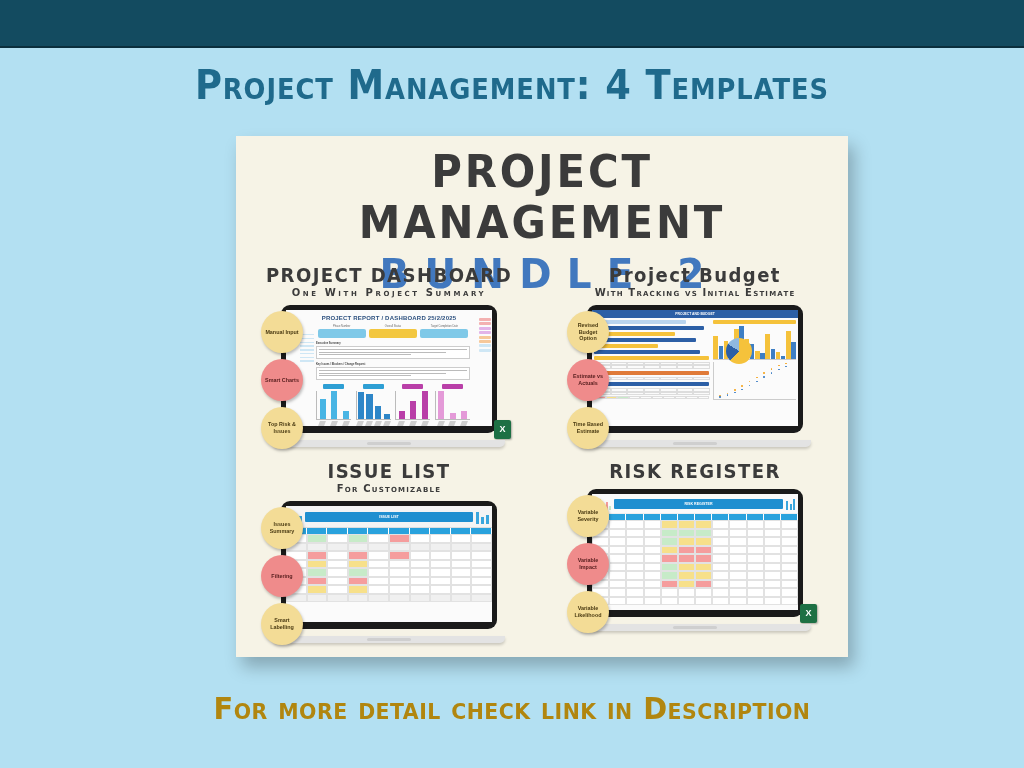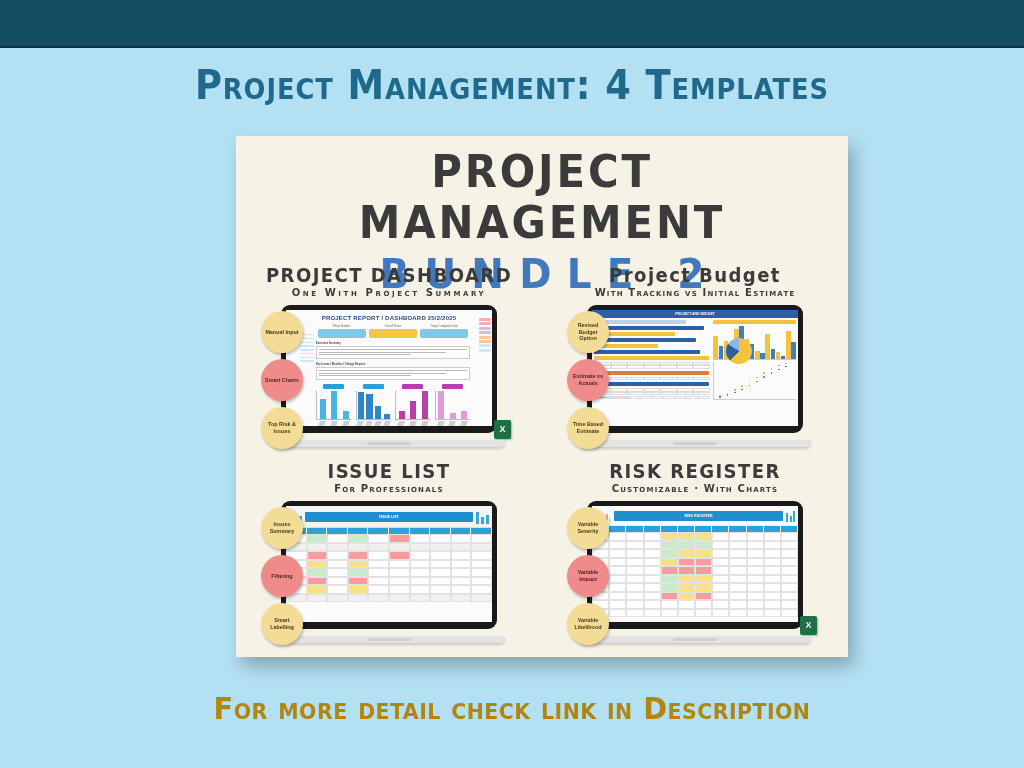--- a/index.html
+++ b/index.html
@@ -497,21 +497,21 @@
           <div class="badge y">Time Based Estimate</div>
         </div>
         <div class="base">
             <div class="notch"></div>
           </div>
       </div>
     </div>
 
     <div class="quad q3">
       <div class="q-title">ISSUE LIST</div>
-      <div class="q-sub">For Professionals</div>
+      <div class="q-sub">For Customizable</div>
       <div class="laptop">
         <div class="screen">
           <div class="screen-inner">
             <div class="sheet">
               <div class="ttop">
                 <div class="mini-kpi">
                     <span style="height:40%"></span>
                     <span style="height:70%"></span>
                     <span style="height:55%"></span>
                   </div>
@@ -641,21 +641,20 @@
           <div class="badge y">Smart Labelling</div>
         </div>
         <div class="base">
             <div class="notch"></div>
           </div>
       </div>
     </div>
 
     <div class="quad q4">
       <div class="q-title">RISK REGISTER</div>
-      <div class="q-sub">Customizable · With Charts</div>
       <div class="laptop">
         <div class="screen">
           <div class="screen-inner">
             <div class="sheet">
               <div class="risk-top">
                 <div class="rbars">
                   <span style="height:55%;background:#f5c23b"></span>
                     <span style="height:85%;background:#f5c23b"></span>
                   <span style="height:40%;background:#f59d9d"></span>
                     <span style="height:65%;background:#f59d9d"></span>

